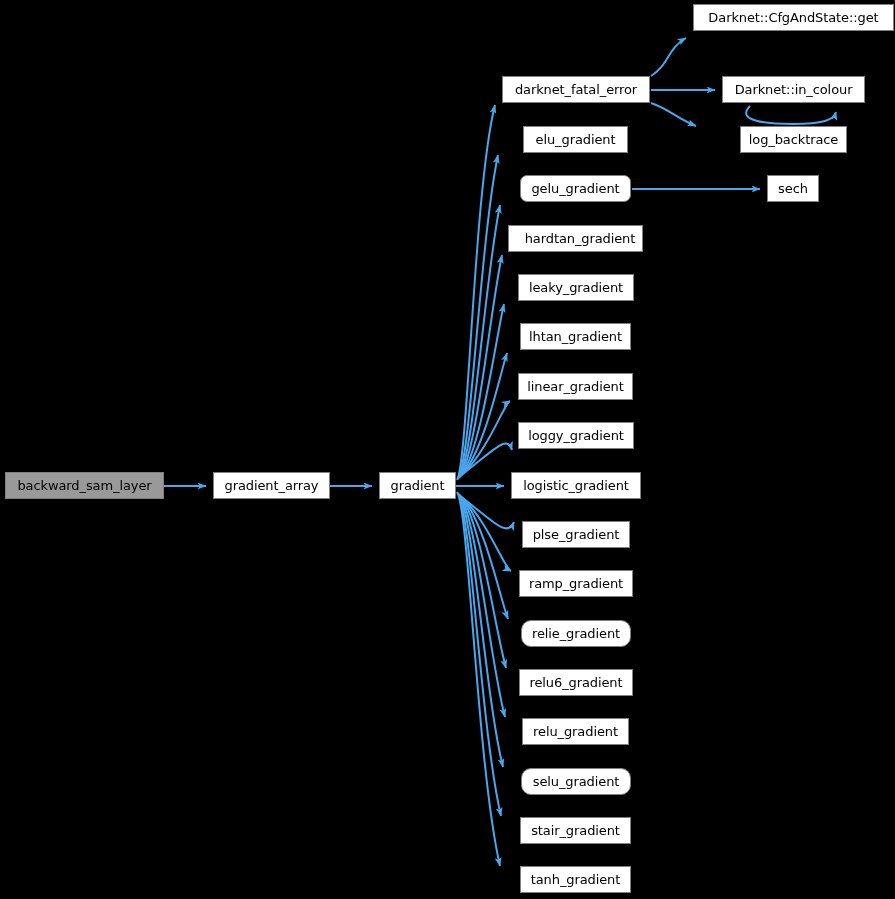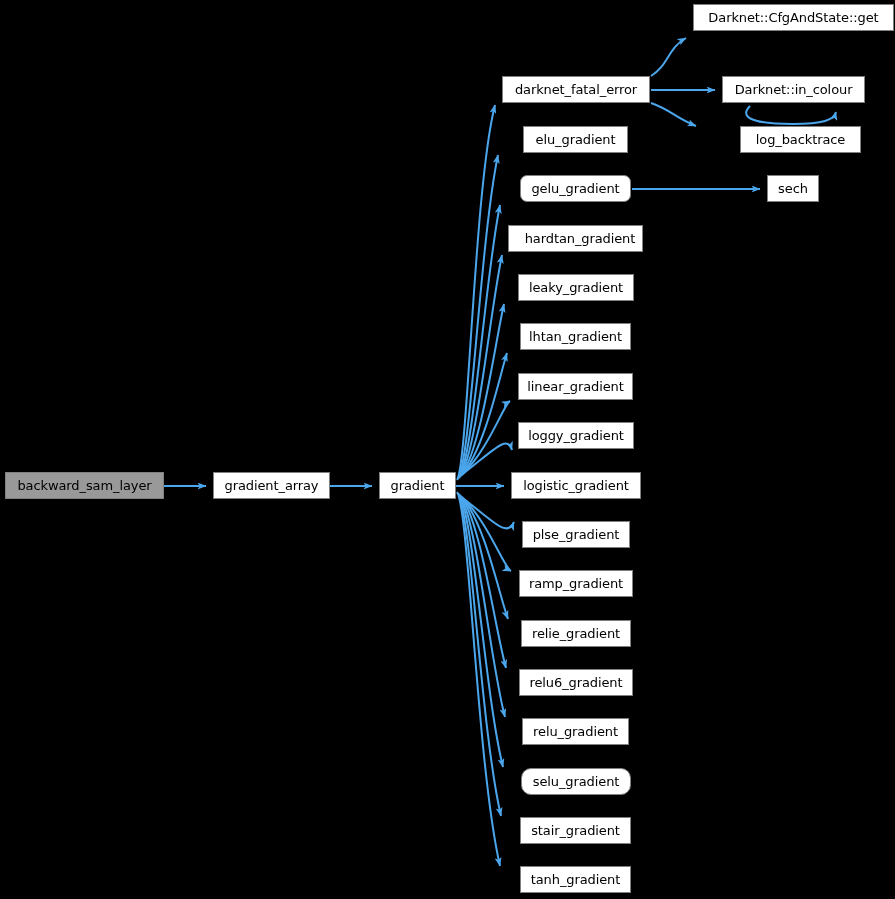--- a/index.html
+++ b/index.html
@@ -59,24 +59,24 @@
       <div class="node" style="left: 523px; top: 126px; width: 105px; height: 27px;">elu_gradient</div>
       <div class="node" style="left: 520px; top: 175px; width: 111px; height: 27px; border-radius: 7px;">gelu_gradient</div>
       <div class="node" style="left: 508px; top: 225px; width: 135px; height: 27px; padding-left: 9px;">hardtan_gradient</div>
       <div class="node" style="left: 518px; top: 274px; width: 116px; height: 27px;">leaky_gradient</div>
       <div class="node" style="left: 520px; top: 323px; width: 111px; height: 27px;">lhtan_gradient</div>
       <div class="node" style="left: 518px; top: 373px; width: 115px; height: 27px;">linear_gradient</div>
       <div class="node" style="left: 518px; top: 422px; width: 116px; height: 27px;">loggy_gradient</div>
       <div class="node" style="left: 511px; top: 472px; width: 130px; height: 27px;">logistic_gradient</div>
       <div class="node" style="left: 522px; top: 521px; width: 108px; height: 27px;">plse_gradient</div>
       <div class="node" style="left: 519px; top: 570px; width: 114px; height: 27px;">ramp_gradient</div>
-      <div class="node" style="left: 521px; top: 620px; width: 110px; height: 27px;">relie_gradient</div>
+      <div class="node" style="left: 521px; top: 620px; width: 110px; height: 27px; border-radius: 10px;">relie_gradient</div>
       <div class="node" style="left: 519px; top: 669px; width: 114px; height: 27px;">relu6_gradient</div>
       <div class="node" style="left: 522px; top: 718px; width: 107px; height: 27px;">relu_gradient</div>
       <div class="node" style="left: 521px; top: 768px; width: 110px; height: 27px; border-radius: 10px;">selu_gradient</div>
       <div class="node" style="left: 520px; top: 817px; width: 111px; height: 27px;">stair_gradient</div>
       <div class="node" style="left: 520px; top: 866px; width: 111px; height: 27px;">tanh_gradient</div>
       <div class="node" style="left: 693px; top: 4px; width: 201px; height: 27px;">Darknet::CfgAndState::get</div>
       <div class="node" style="left: 722px; top: 76px; width: 143px; height: 27px;">Darknet::in_colour</div>
-      <div class="node" style="left: 740px; top: 126px; width: 121px; height: 27px;">log_backtrace</div>
+      <div class="node" style="left: 740px; top: 126px; width: 107px; height: 27px;">log_backtrace</div>
       <div class="node" style="left: 767px; top: 175px; width: 52px; height: 27px; text-align: right;">sech</div>
     </div>
 </div>
 
 </body></html>

